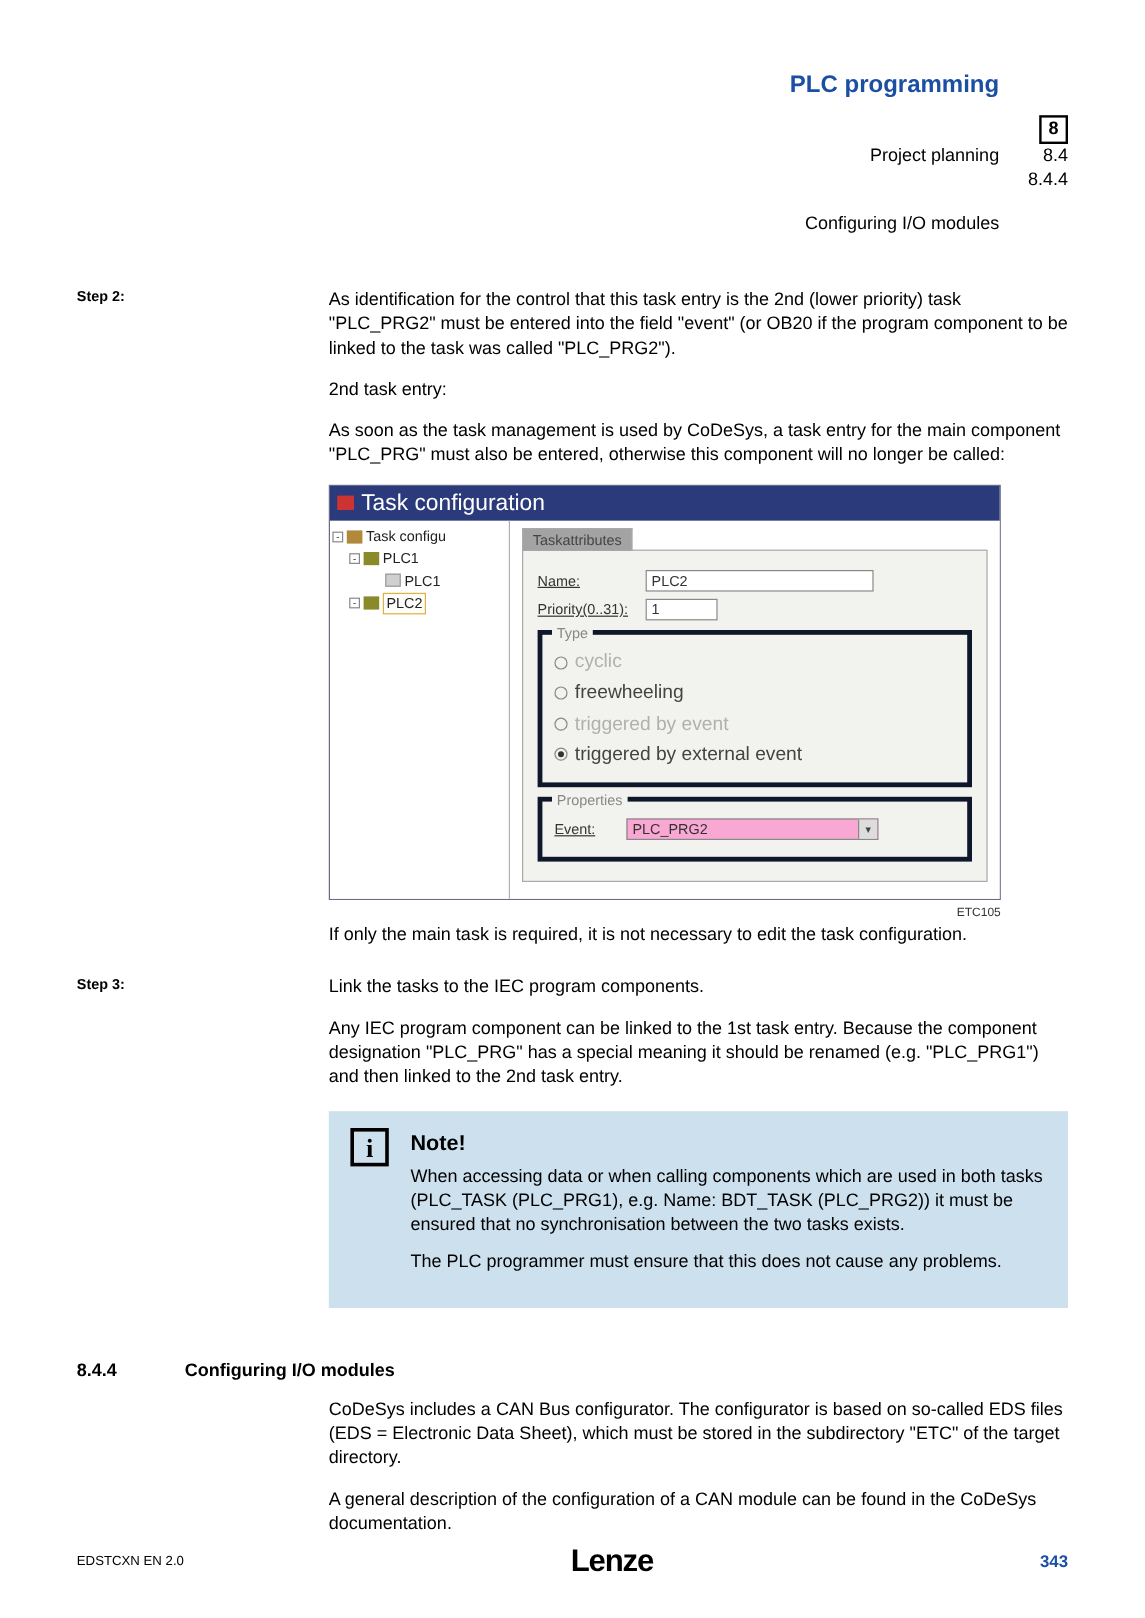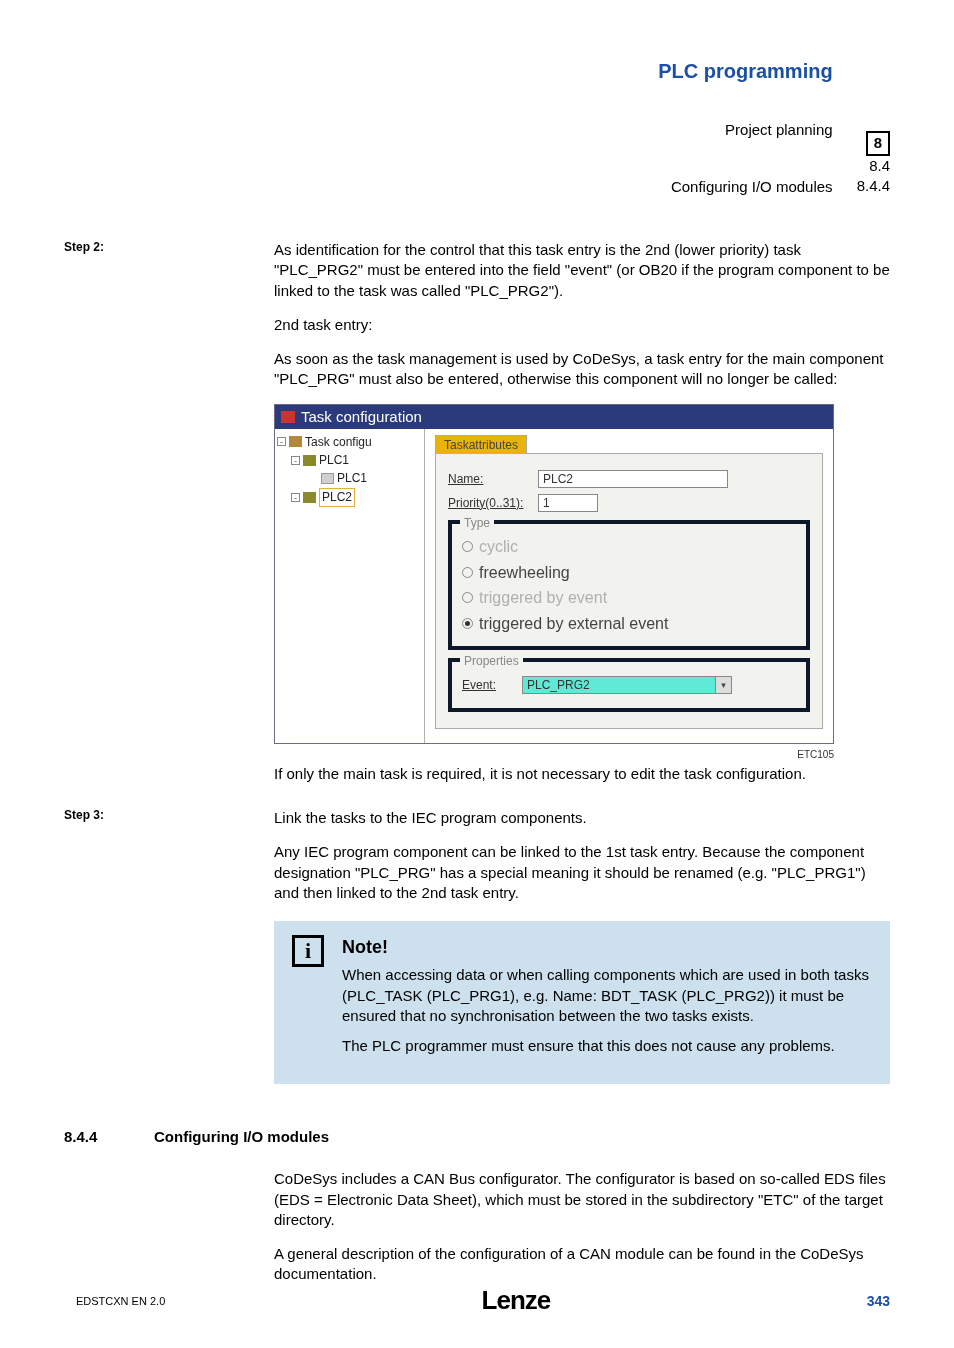--- a/index.html
+++ b/index.html
@@ -5,41 +5,41 @@
   * { box-sizing: border-box; margin: 0; padding: 0; }
   body {
     width: 954px;
     height: 1348px;
     background: #fff;
     font-family: "Segoe UI", Arial, sans-serif;
     color: #000;
     position: relative;
   }
   .page { padding: 60px 64px 40px 64px; }
-  .header-row { display: flex; justify-content: flex-end; align-items: flex-end; gap: 24px; }
+  .header-row { display: flex; justify-content: flex-end; align-items: center; gap: 24px; }
   .header-text { text-align: right; }
   .title-main { color: #1b4fa3; font-weight: 700; font-size: 20px; }
   .title-sub { font-size: 15px; line-height: 1.3; margin-top: 37px; }
   .header-nums { text-align: right; font-size: 15px; line-height: 1.35; }
   .header-nums .boxnum { display: inline-block; border: 2px solid #000; padding: 0 6px; font-weight: 700; }
   .step-label { font-weight: 700; font-size: 12px; }
   .body-row { display: flex; margin-top: 44px; }
   .left-col { width: 210px; flex-shrink: 0; }
   .content-col { flex: 1; font-size: 15px; line-height: 1.35; }
   .para { margin-bottom: 14px; }
   .screenshot {
     border: 1px solid #6a6a8a;
     background: #f2f2ee;
     margin: 8px 0 4px 0;
     width: 560px;
   }
   .titlebar {
     background: #2a3a7a;
     color: #fff;
-    font-size: 15px;
+    font-size: 19px;
     padding: 2px 6px;
     display: flex; align-items: center; gap: 6px;
   }
   .titlebar .win-icon {
     width: 14px; height: 12px; background: #c33; display: inline-block;
   }
   .ss-body { display: flex; background: #fff; }
   .tree-pane {
     width: 150px; border-right: 1px solid #b0b0b0;
     font-size: 12px; padding: 4px 2px 40px 2px;
@@ -50,62 +50,62 @@
   .tree-line { display: flex; align-items: center; gap: 3px; padding: 1px 0; }
   .tree-expander { width: 9px; height: 9px; border: 1px solid #888; font-size: 8px; line-height: 7px; text-align: center; }
   .tree-icon { width: 13px; height: 11px; display: inline-block; }
   .ticon-folder { background: #b08a3a; }
   .ticon-gear { background: #8a8a2a; }
   .ticon-doc { background: #d0d0d0; border: 1px solid #999; }
   .tree-sel { border: 1px solid #e0b040; background: #fdfdfa; padding: 0 2px; }
   .form-pane { flex: 1; padding: 6px 10px 14px 10px; font-size: 12px; color: #444; }
   .tab {
     display: inline-block; border: 1px solid #aaa; border-bottom: none;
-    padding: 1px 8px; background: #eab308; margin-bottom: -1px;
+    padding: 1px 8px; background: #a3a3a3; margin-bottom: -1px;
   }
   .form-area { border: 1px solid #aaa; padding: 10px 12px 16px 12px; background: #f2f2ee; }
   .form-row { display: flex; align-items: center; margin: 6px 0; }
   .form-row .lbl { width: 90px; color: #333; text-decoration: underline; }
   .txtfield {
     border: 1px solid #888; background: #fff; height: 18px; width: 190px;
     font-size: 12px; padding: 0 4px; color: #333;
   }
   .group-frame { border: 4px solid #0f172a; padding: 8px 10px; margin-top: 8px; position: relative; }
   .group-legend { position: absolute; top: -9px; left: 8px; background: #f2f2ee; padding: 0 4px; font-size: 12px; color: #888; }
   .radio-row { display: flex; align-items: center; gap: 6px; margin: 4px 0; font-size: 16px; }
   .radio-dot {
     width: 11px; height: 11px; border: 1px solid #888; border-radius: 50%; position: relative; flex-shrink: 0;
   }
   .radio-dot.filled::after {
     content: ""; position: absolute; top: 2px; left: 2px; width: 5px; height: 5px; background: #333; border-radius: 50%;
   }
   .dis-text { color: #b0b0b0; }
   .selectish {
-    display: flex; align-items: center; border: 1px solid #888; background: #5eead4;
+    display: flex; align-items: center; border: 1px solid #888; background: #f9a8d4;
     height: 18px; width: 210px;
   }
   .selectish .selval { flex: 1; font-size: 12px; padding: 0 4px; color: #333; }
   .selectish .selbtn { width: 16px; height: 100%; background: #ddd; border-left: 1px solid #888; text-align: center; font-size: 9px; line-height: 16px; }
   .caption-right { text-align: right; font-size: 10px; color: #333; width: 560px; }
   .note-box {
     background: #cde0ee; padding: 14px 18px 18px 18px; margin-top: 18px;
     display: flex; gap: 18px;
   }
   .note-icon {
     width: 32px; height: 32px; border: 3px solid #000; flex-shrink: 0;
     display: flex; align-items: center; justify-content: center;
     font-weight: 900; font-size: 22px; font-family: Georgia, serif;
   }
   .note-title { font-weight: 700; font-size: 18px; margin-bottom: 6px; }
   .note-body p { margin-bottom: 10px; line-height: 1.35; }
   .sec-heading { font-weight: 700; font-size: 15px; margin-top: 44px; }
   .sec-row { display: flex; gap: 40px; }
   .sec-num { width: 50px; }
   .footer {
-    position: absolute; bottom: 32px; left: 76px; right: 64px;
+    position: absolute; bottom: 32px; left: 64px; right: 64px;
     display: flex; align-items: center; justify-content: space-between;
     font-size: 11px;
   }
   .logo { font-weight: 900; font-size: 26px; letter-spacing: -1px; font-family: Arial, sans-serif; }
   .pagenum { font-weight: 700; color: #1b4fa3; font-size: 14px; }
 </style>
 </head>
 <body>
 
 <div class="page">
@@ -230,21 +230,21 @@
         </div>
       </div>
     </div>
   </div>
 
   <div class="sec-heading sec-row">
     <span class="sec-num">8.4.4</span>
     <span>Configuring I/O modules</span>
   </div>
 
-  <div class="body-row" style="margin-top:24px;align-items:center;">
+  <div class="body-row" style="margin-top:14px;align-items:center;">
     <div class="left-col"></div>
     <div class="content-col">
       <p class="para">CoDeSys includes a CAN Bus configurator. The configurator is based on so-called EDS files (EDS = Electronic Data Sheet), which must be stored in the subdirectory "ETC" of the target directory.</p>
       <p class="para">A general description of the configuration of a CAN module can be found in the CoDeSys documentation.</p>
     </div>
   </div>
 
 </div>
 
 <div class="footer">

